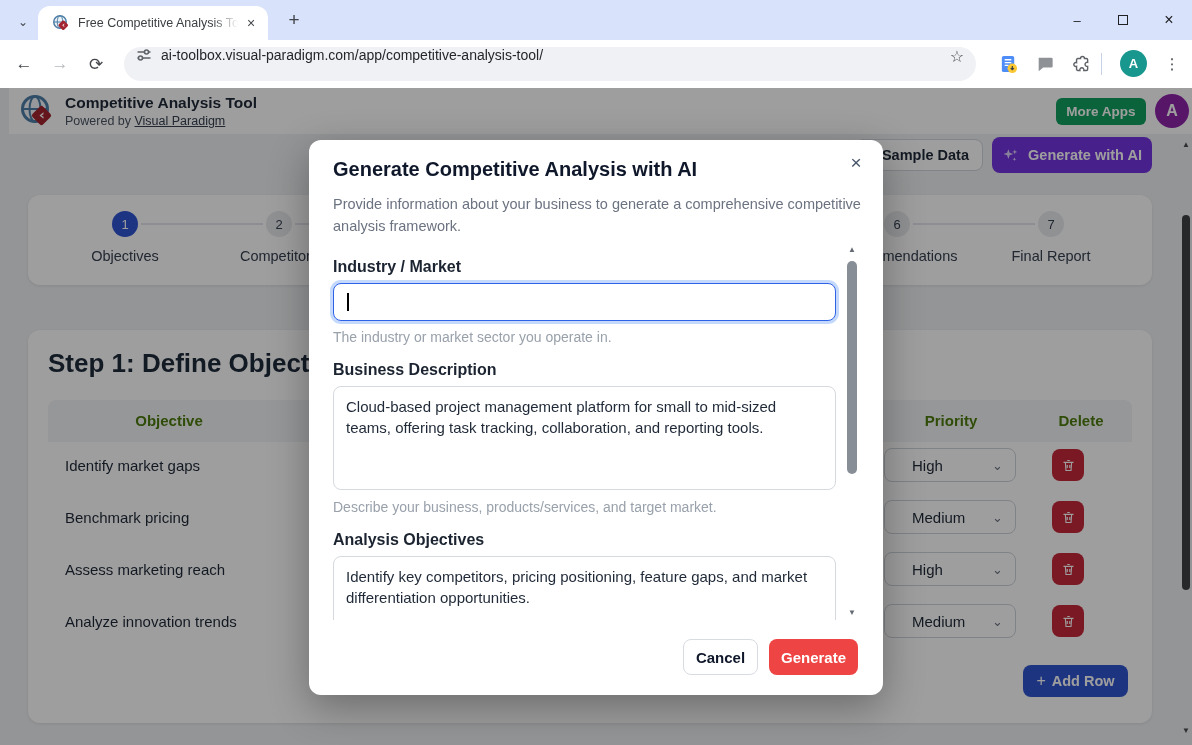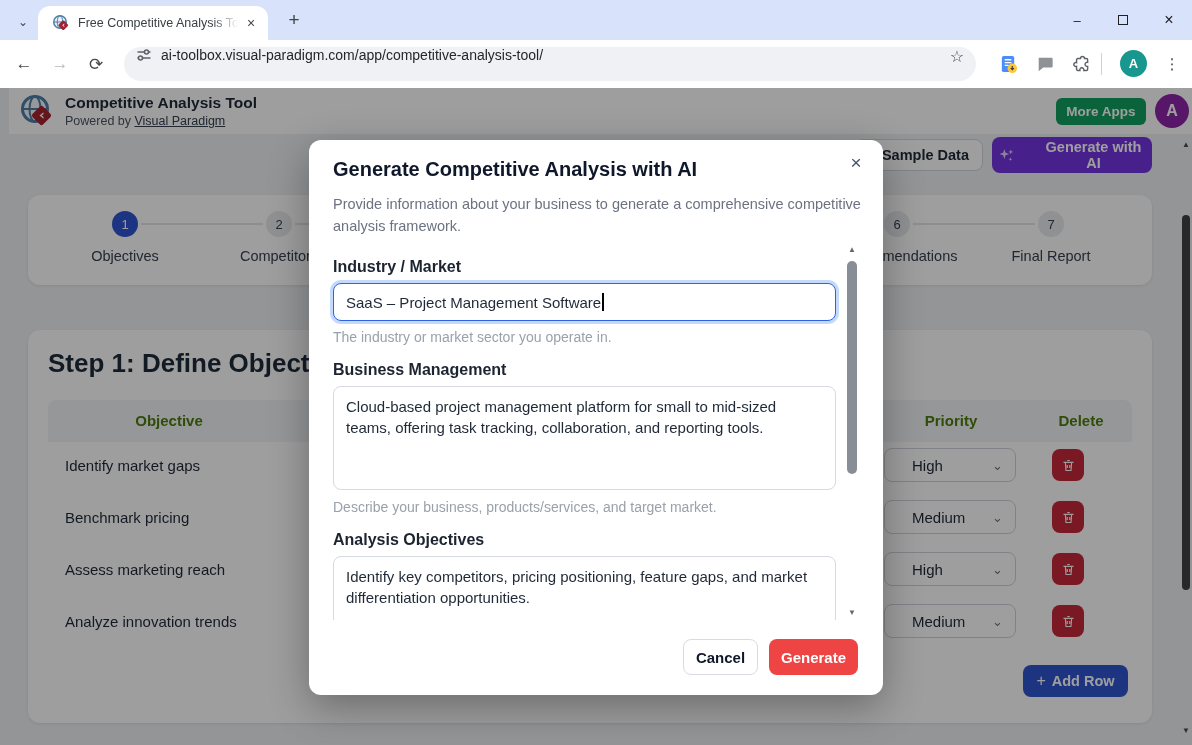--- a/index.html
+++ b/index.html
@@ -55,21 +55,21 @@
   .thead{left:48px;top:312px;width:1084px;height:42px;background:#f3f4f6;border-radius:8px 8px 0 0}
   .thcell{top:324px;font-size:15px;font-weight:700;color:#4d7c0f;text-align:center}
   .rowtxt{font-size:15px;color:#1f2937;left:65px}
   .sel{left:884px;width:132px;height:34px;background:#fff;border:1px solid #ced3da;border-radius:8px;padding:0 12px 0 27px;display:flex;align-items:center;justify-content:space-between;font-size:15px;color:#1f2937}
   .sel .chev{color:#6b7280;font-size:13px}
   .delbtn{left:1052px;width:32px;height:32px;border-radius:8px;background:#c62839;border:none}
   .addrow{left:1023px;top:577px;width:105px;height:32px;border-radius:8px;background:#2f54cf;border:none;color:#fff;font-size:14.5px;font-weight:700;gap:6px}
 
   .samplebtn{left:855px;top:51px;width:128px;height:32px;background:#fff;border:1px solid #d0d5dc;border-radius:8px;font-size:14.5px;font-weight:700;color:#1f2937;display:flex;align-items:center;justify-content:flex-end;padding:0 13px;gap:7px}
   .sampleglyph{width:3px;height:14px;background:#333;flex:none}
-  .genai{left:992px;top:49px;width:160px;height:36px;border-radius:8px;background:#7434e0;border:none;color:#fff;font-size:14.5px;font-weight:700;gap:26px}
+  .genai{left:992px;top:49px;width:160px;height:36px;border-radius:8px;background:#7434e0;border:none;color:#fff;font-size:14.5px;font-weight:700;gap:9px}
 
   .pscroll-arrow{left:1181px;width:10px;text-align:center;font-size:8px;color:#4a4d51}
   .pscroll-thumb{left:1182px;top:127px;width:8px;height:375px;border-radius:4px;background:#3f4245}
 
   
   .overlay{left:0;top:0;width:1192px;height:657px;background:rgba(0,0,0,.38);z-index:5}
   .modal{left:309px;top:52px;width:574px;height:555px;background:#fff;border-radius:12px;z-index:10;box-shadow:0 12px 40px rgba(0,0,0,.32)}
   .mtitle{left:24px;top:18px;font-size:20px;font-weight:700;color:#0f172a}
   .mclose{right:14px;top:10px;width:26px;height:26px;font-size:19px;color:#475569}
   .msub{left:24px;top:54px;width:534px;font-size:14.5px;line-height:1.5;color:#6b7280}
@@ -269,26 +269,25 @@
   <div class="abs overlay"></div>
 
   <div class="abs modal">
     <div class="abs mtitle">Generate Competitive Analysis with AI</div>
     <div class="abs ctr mclose">×</div>
     <div class="abs msub">Provide information about your business to generate a comprehensive competitive analysis framework.</div>
 
     <div class="abs mbody">
       <div class="flabel">Industry / Market</div>
       <div class="inputbox">
-        <span>SaaS – Project Management Software</span>
           <span class="caret"></span>
       </div>
       <div class="fhelp">The industry or market sector you operate in.</div>
 
-      <div class="flabel">Business Management</div>
+      <div class="flabel">Business Description</div>
       <textarea class="ta" style="height: 104px;">Cloud-based project management platform for small to mid-sized teams, offering task tracking, collaboration, and reporting tools.</textarea>
       <div class="fhelp" style="margin-top:5px">Describe your business, products/services, and target market.</div>
 
       <div class="flabel">Analysis Objectives</div>
       <textarea class="ta" style="height: 96px;">Identify key competitors, pricing positioning, feature gaps, and market differentiation opportunities.</textarea>
     </div>
 
     <div class="abs mscroll">
       <div class="abs msc-arrow" style="top:0">▲</div>
       <div class="abs msc-thumb"></div>

